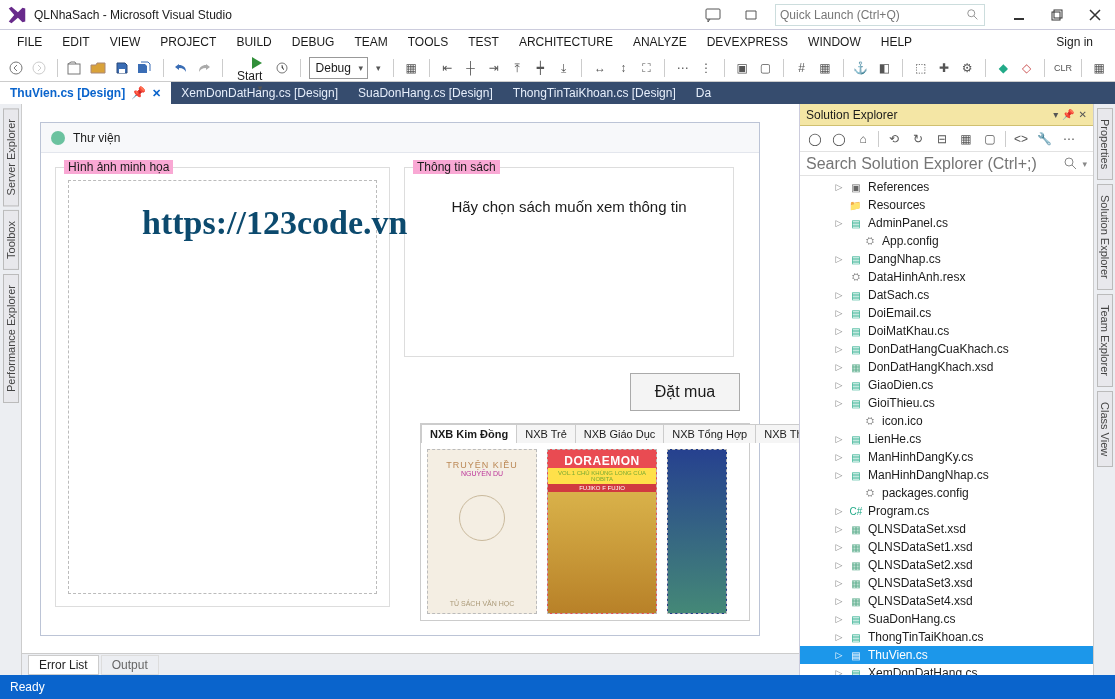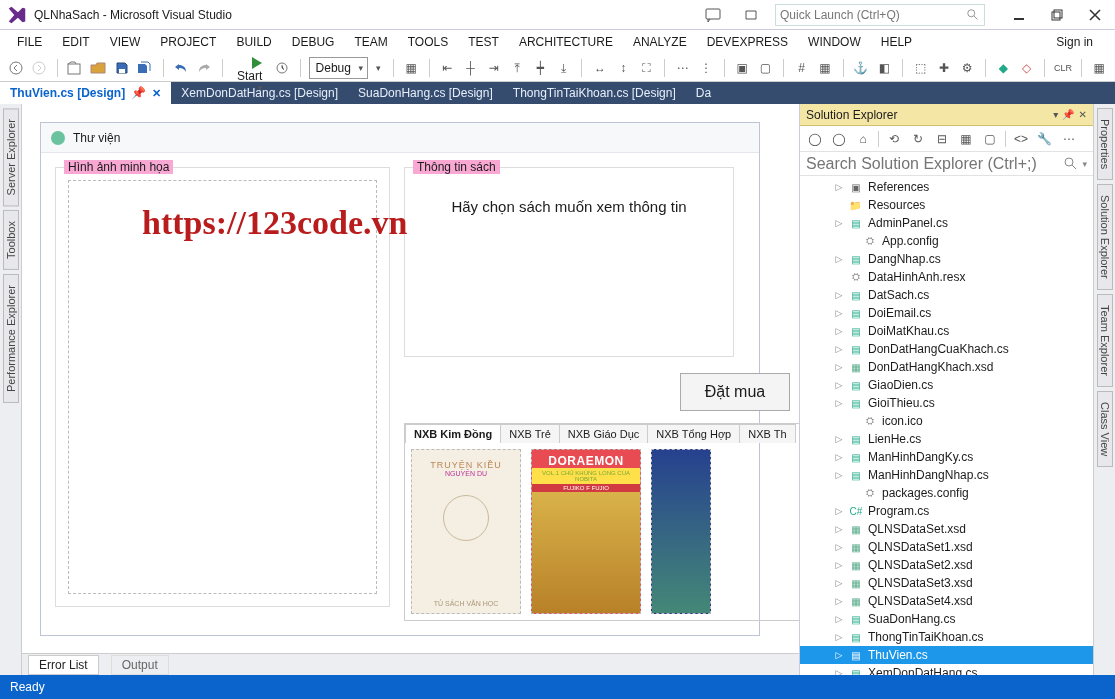--- a/index.html
+++ b/index.html
@@ -56,44 +56,44 @@
 .wf-title .dot { width: 14px; height: 14px; border-radius: 50%; background: #6bc29f; display: inline-block; }
 .wf-content { display: flex; gap: 14px; padding: 14px; }
 .wf-col { display: flex; flex-direction: column; }
 .groupbox { border: 1px solid #ddd; position: relative; }
 .groupbox .gb-label { position: absolute; top: -8px; left: 8px; background: #f9a8d4; padding: 0 4px; font-size: 12px; }
 .gb-left { width: 335px; height: 440px; }
 .gb-left .img-area { margin: 12px; height: 414px; border: 1px dashed #bbb; }
 .gb-right { width: 330px; height: 190px; }
 .gb-right .info-text { text-align: center; padding-top: 30px; font-size: 15px; }
 .buy-btn { width: 110px; height: 38px; margin: 16px auto 0 auto; border: 1px solid #aaa; background: #f4f4f4; display: flex; align-items: center; justify-content: center; font-size: 16px; align-self: flex-end; margin-right: 10px; }
-.watermark { position: absolute; top: 100px; left: 120px; color: #b91c1c; font-size: 34px; font-weight: 600; pointer-events: none; font-family: Georgia, serif; white-space: nowrap; }
-
-
-.nxb-tabs { border: 1px solid #ccc; margin-top: 12px; width: 396px; }
+.watermark { position: absolute; top: 100px; left: 120px; color: #0c4a6e; font-size: 34px; font-weight: 600; pointer-events: none; font-family: Georgia, serif; white-space: nowrap; }
+
+
+.nxb-tabs { border: 1px solid #ccc; margin-top: 12px; width: 330px; margin-left: 16px; }
 .nxb-tabs .tabstrip { display: flex; }
 .nxb-tabs .tab { padding: 3px 8px; border: 1px solid #ccc; border-bottom: none; background: #f5f5f5; font-size: 11px; margin-right: -1px; white-space: nowrap; }
 .nxb-tabs .tab.active { background: #fff; font-weight: 600; }
 .nxb-tabs .tab-body { padding: 6px; display: flex; gap: 10px; }
 .book-cover { width: 110px; height: 165px; border: 1px dashed #bbb; background: #f8f4ee; display: flex; flex-direction: column; }
 .cover-a { background: #f4eee3; align-items: center; }
 .cover-a .ca-title { text-align: center; font-size: 9px; color: #b85; padding-top: 10px; letter-spacing: 1px; }
 .cover-a .ca-sub { text-align: center; font-size: 7px; color: #b39; }
 .cover-a .ca-circle { width: 46px; height: 46px; border: 1px solid #c9b99c; border-radius: 50%; margin: 18px auto; }
 .cover-a .ca-foot { text-align: center; font-size: 7px; color: #a97; margin-top: auto; padding-bottom: 6px; }
 .cover-b { background: #e94b52; color: #fff; }
 .cover-b .cb-logo { font-size: 12px; font-weight: 800; text-align: center; padding-top: 4px; letter-spacing: 0.5px; }
 .cover-b .cb-bar { background: #ffe04a; color: #7a3; font-size: 6px; text-align: center; padding: 2px 0; }
 .cover-b .cb-bar2 { background: #d13a40; font-size: 6px; text-align: center; padding: 1px 0; }
 .cover-b .cb-art { flex: 1; background: linear-gradient(#d9b24a, #b88128); }
 .cover-c { background: #1d3a8a; }
 .cover-c .cc-art { flex: 1; background: linear-gradient(#26418f, #487); }
 
 
-.bottom-tabs { height: 22px; background: #eceef2; display: flex; align-items: center; gap: 12px; padding-left: 6px; border-top: 1px solid #ccc; }
+.bottom-tabs { height: 22px; background: #eceef2; display: flex; align-items: center; gap: 2px; padding-left: 6px; border-top: 1px solid #ccc; }
 .bottom-tabs .btab { padding: 2px 10px; font-size: 12px; background: #fff; border: 1px solid #ccc; color: #222; }
 .bottom-tabs .btab.inactive { background: #eceef2; color: #666; border-color: #ddd; }
 
 
 .solexp { width: 294px; display: flex; flex-direction: column; border-left: 1px solid #ccd; }
 .solexp .se-title { height: 22px; background: #f4e6a5; border-bottom: 1px solid #d0c070; display: flex; align-items: center; padding: 0 6px; justify-content: space-between; }
 .solexp .se-title .se-icons { display: flex; gap: 4px; align-items: center; }
 .solexp .se-title .se-icons span { font-size: 10px; color: #555; }
 .solexp .se-toolbar { height: 26px; display: flex; align-items: center; gap: 6px; padding: 0 6px; border-bottom: 1px solid #e2e2e2; }
 .solexp .se-toolbar .seb { width: 18px; height: 18px; display: flex; align-items: center; justify-content: center; color: #555; font-size: 12px; }

